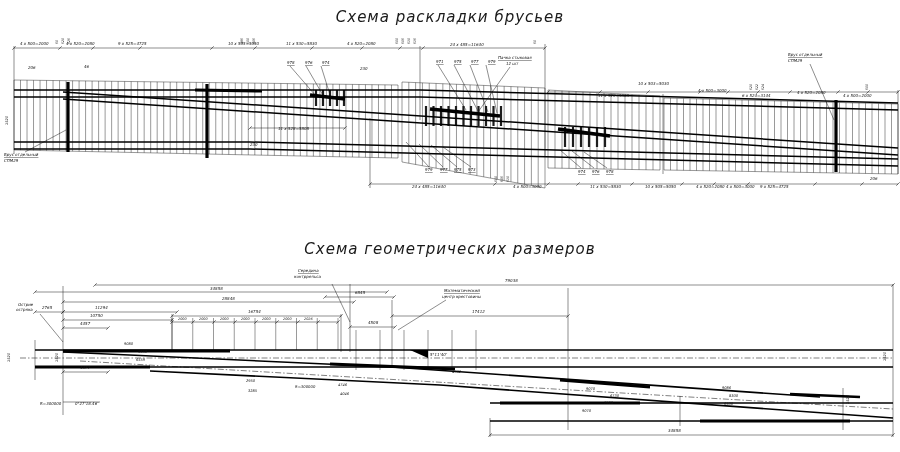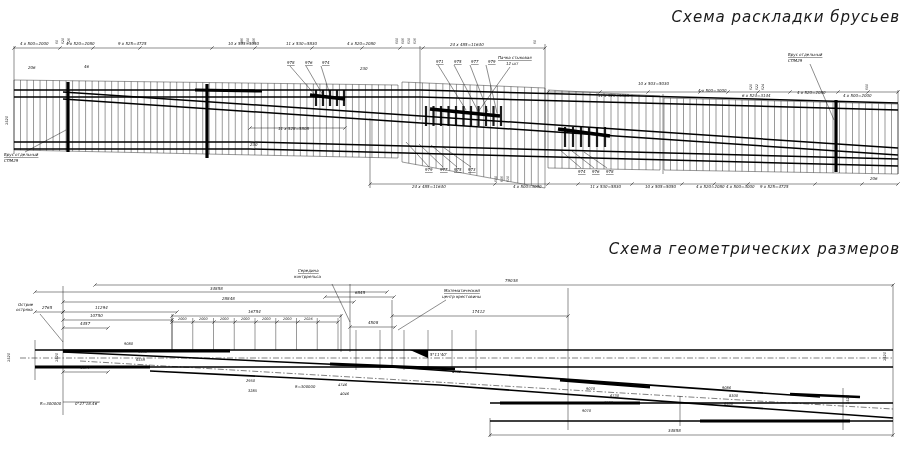--- a/index.html
+++ b/index.html
@@ -1,19 +1,19 @@
 <!DOCTYPE html>
 <html><head>
 <meta charset="utf-8">
 <style>
   html,body{margin:0;padding:0;background:#fff;}
   #stage{position:relative;width:900px;height:452px;background:#fff;overflow:hidden;
          font-family:"DejaVu Sans",sans-serif;color:#111;}
   #drawing{position:absolute;left:0;top:0;}
-  .title{position:absolute;left:0;right:0;text-align:right;font-style:italic;
+  .title{position:absolute;left:0;right:0;text-align:center;font-style:italic;
          font-size:15px;letter-spacing:1px;color:#1a1a1a;}
   #title1{top:8px;}
   #title2{top:240px;}
   #note{position:absolute;left:72px;top:201px;font-style:italic;font-size:9.5px;color:#1a1a1a;letter-spacing:.3px;}
 </style>
 </head>
 <body>
 
 <div id="stage">
   <svg id="drawing" width="900" height="452" viewBox="0 0 900 452">

